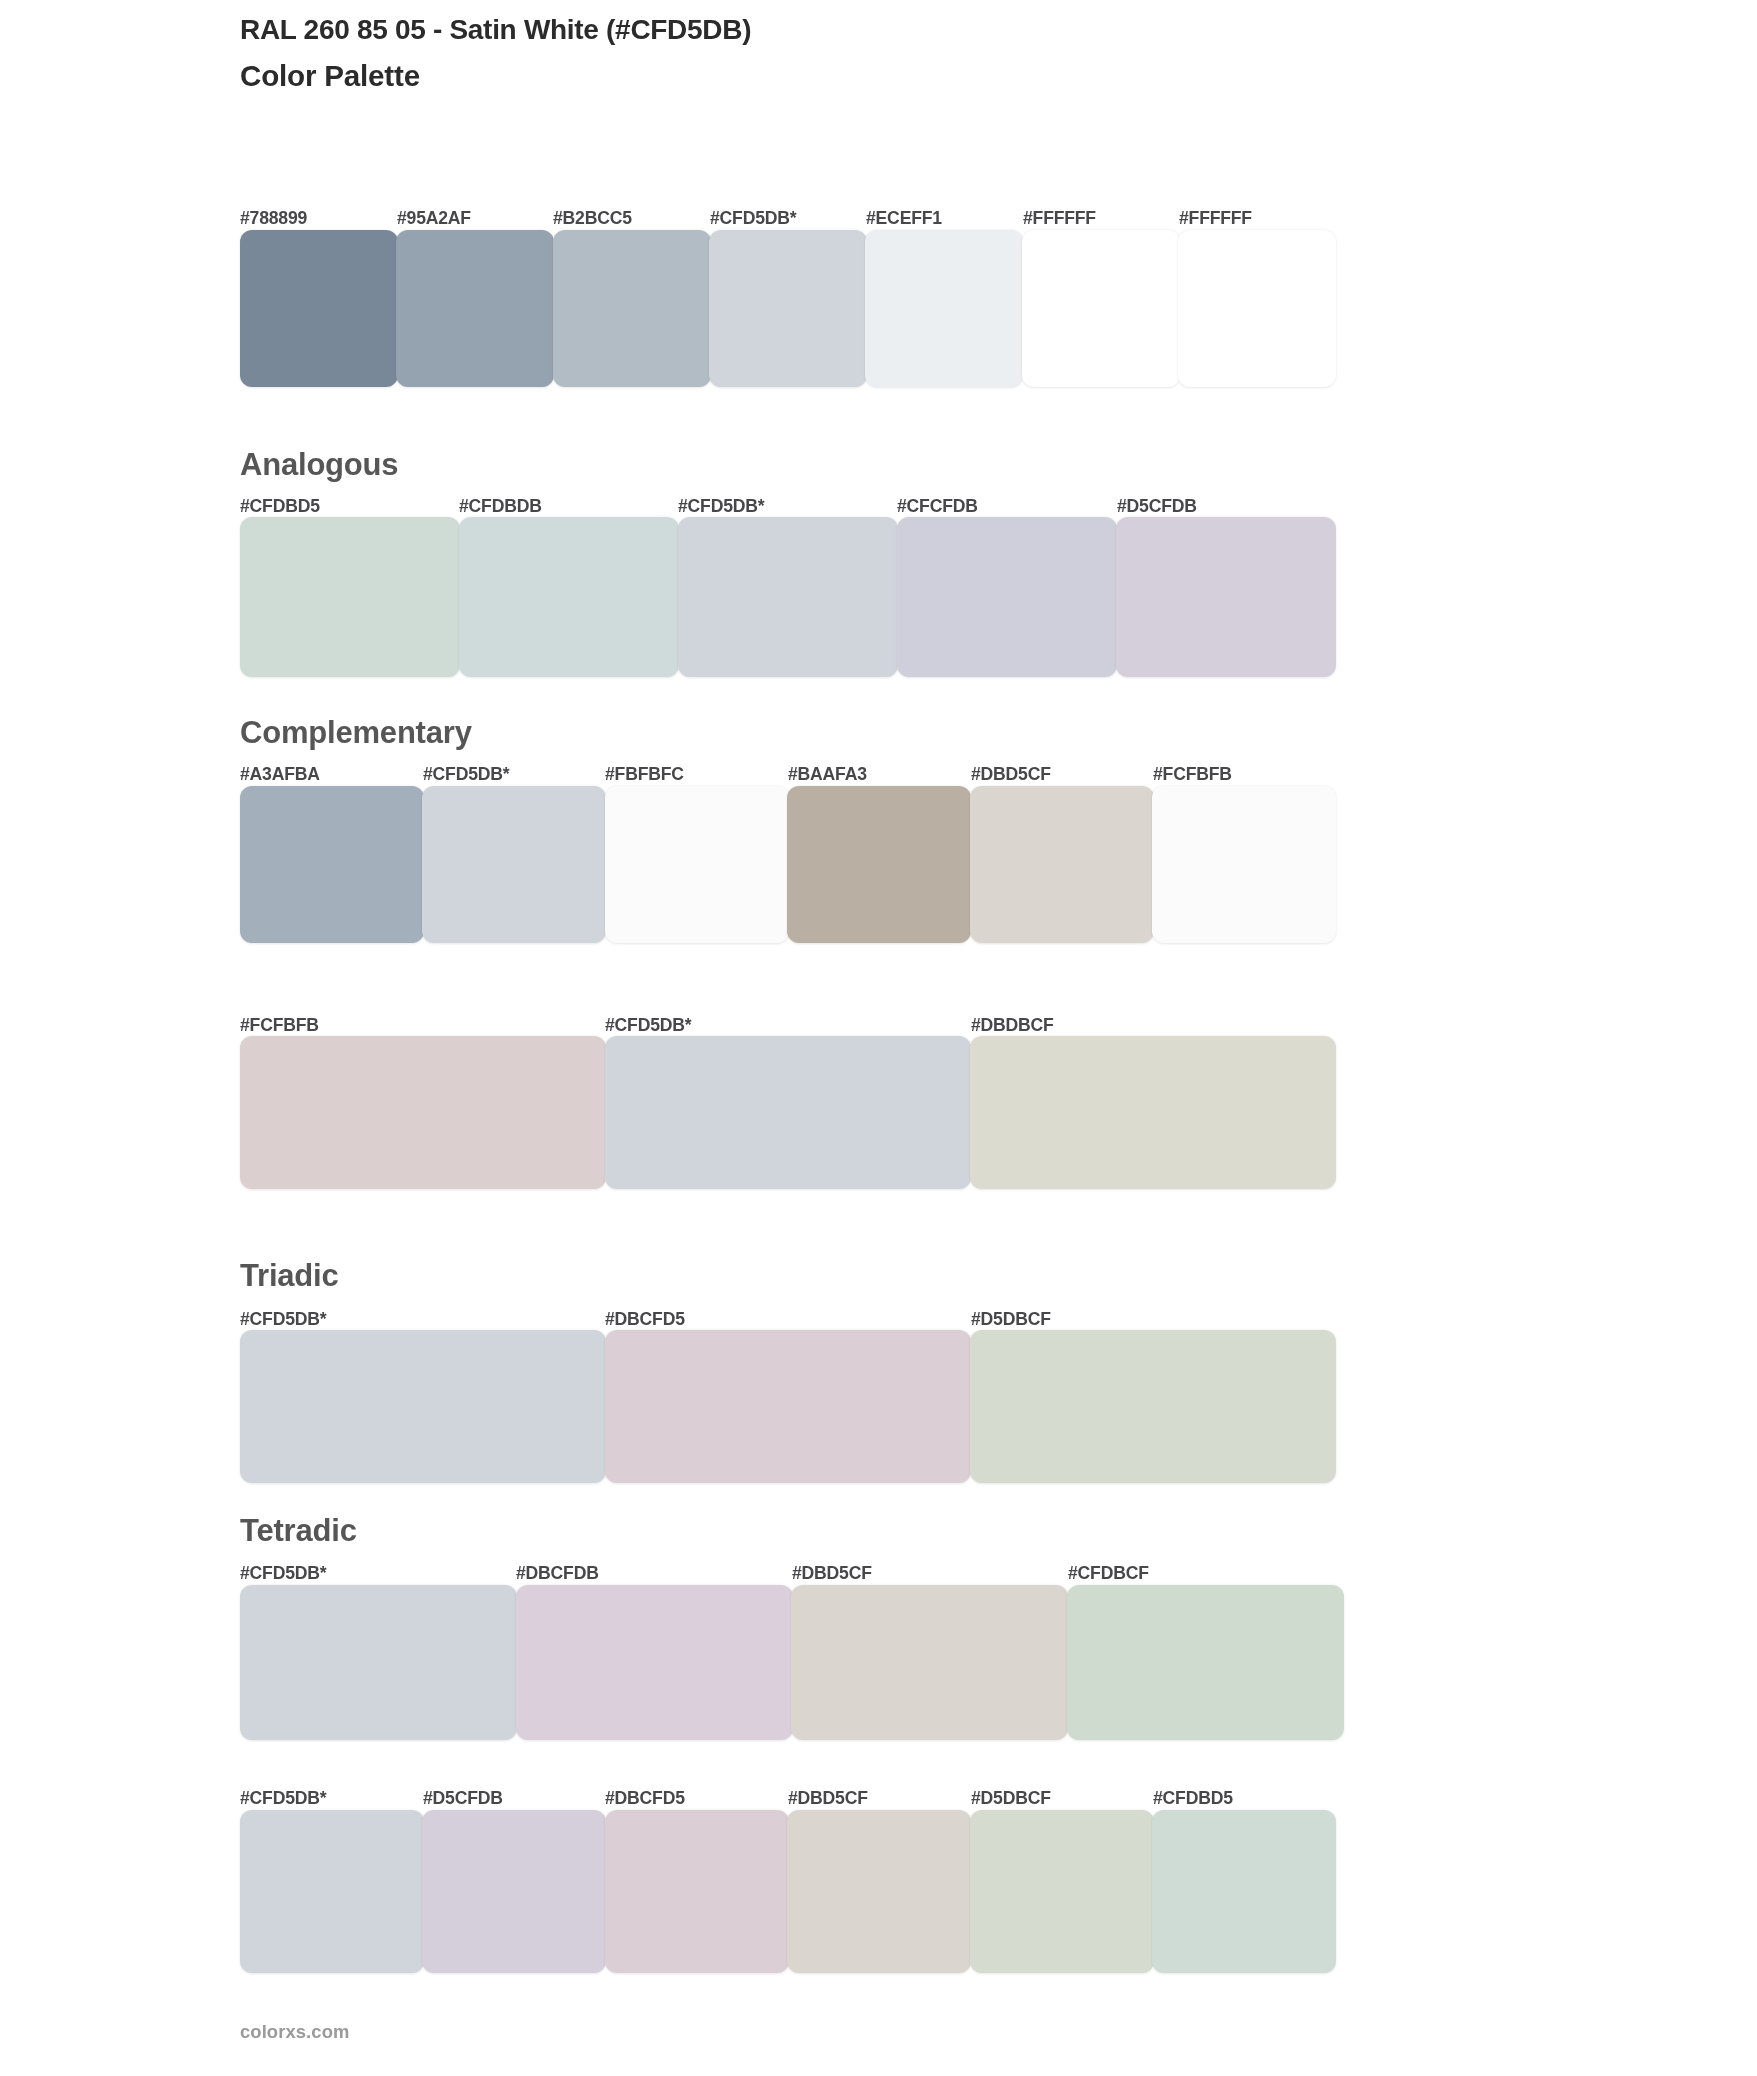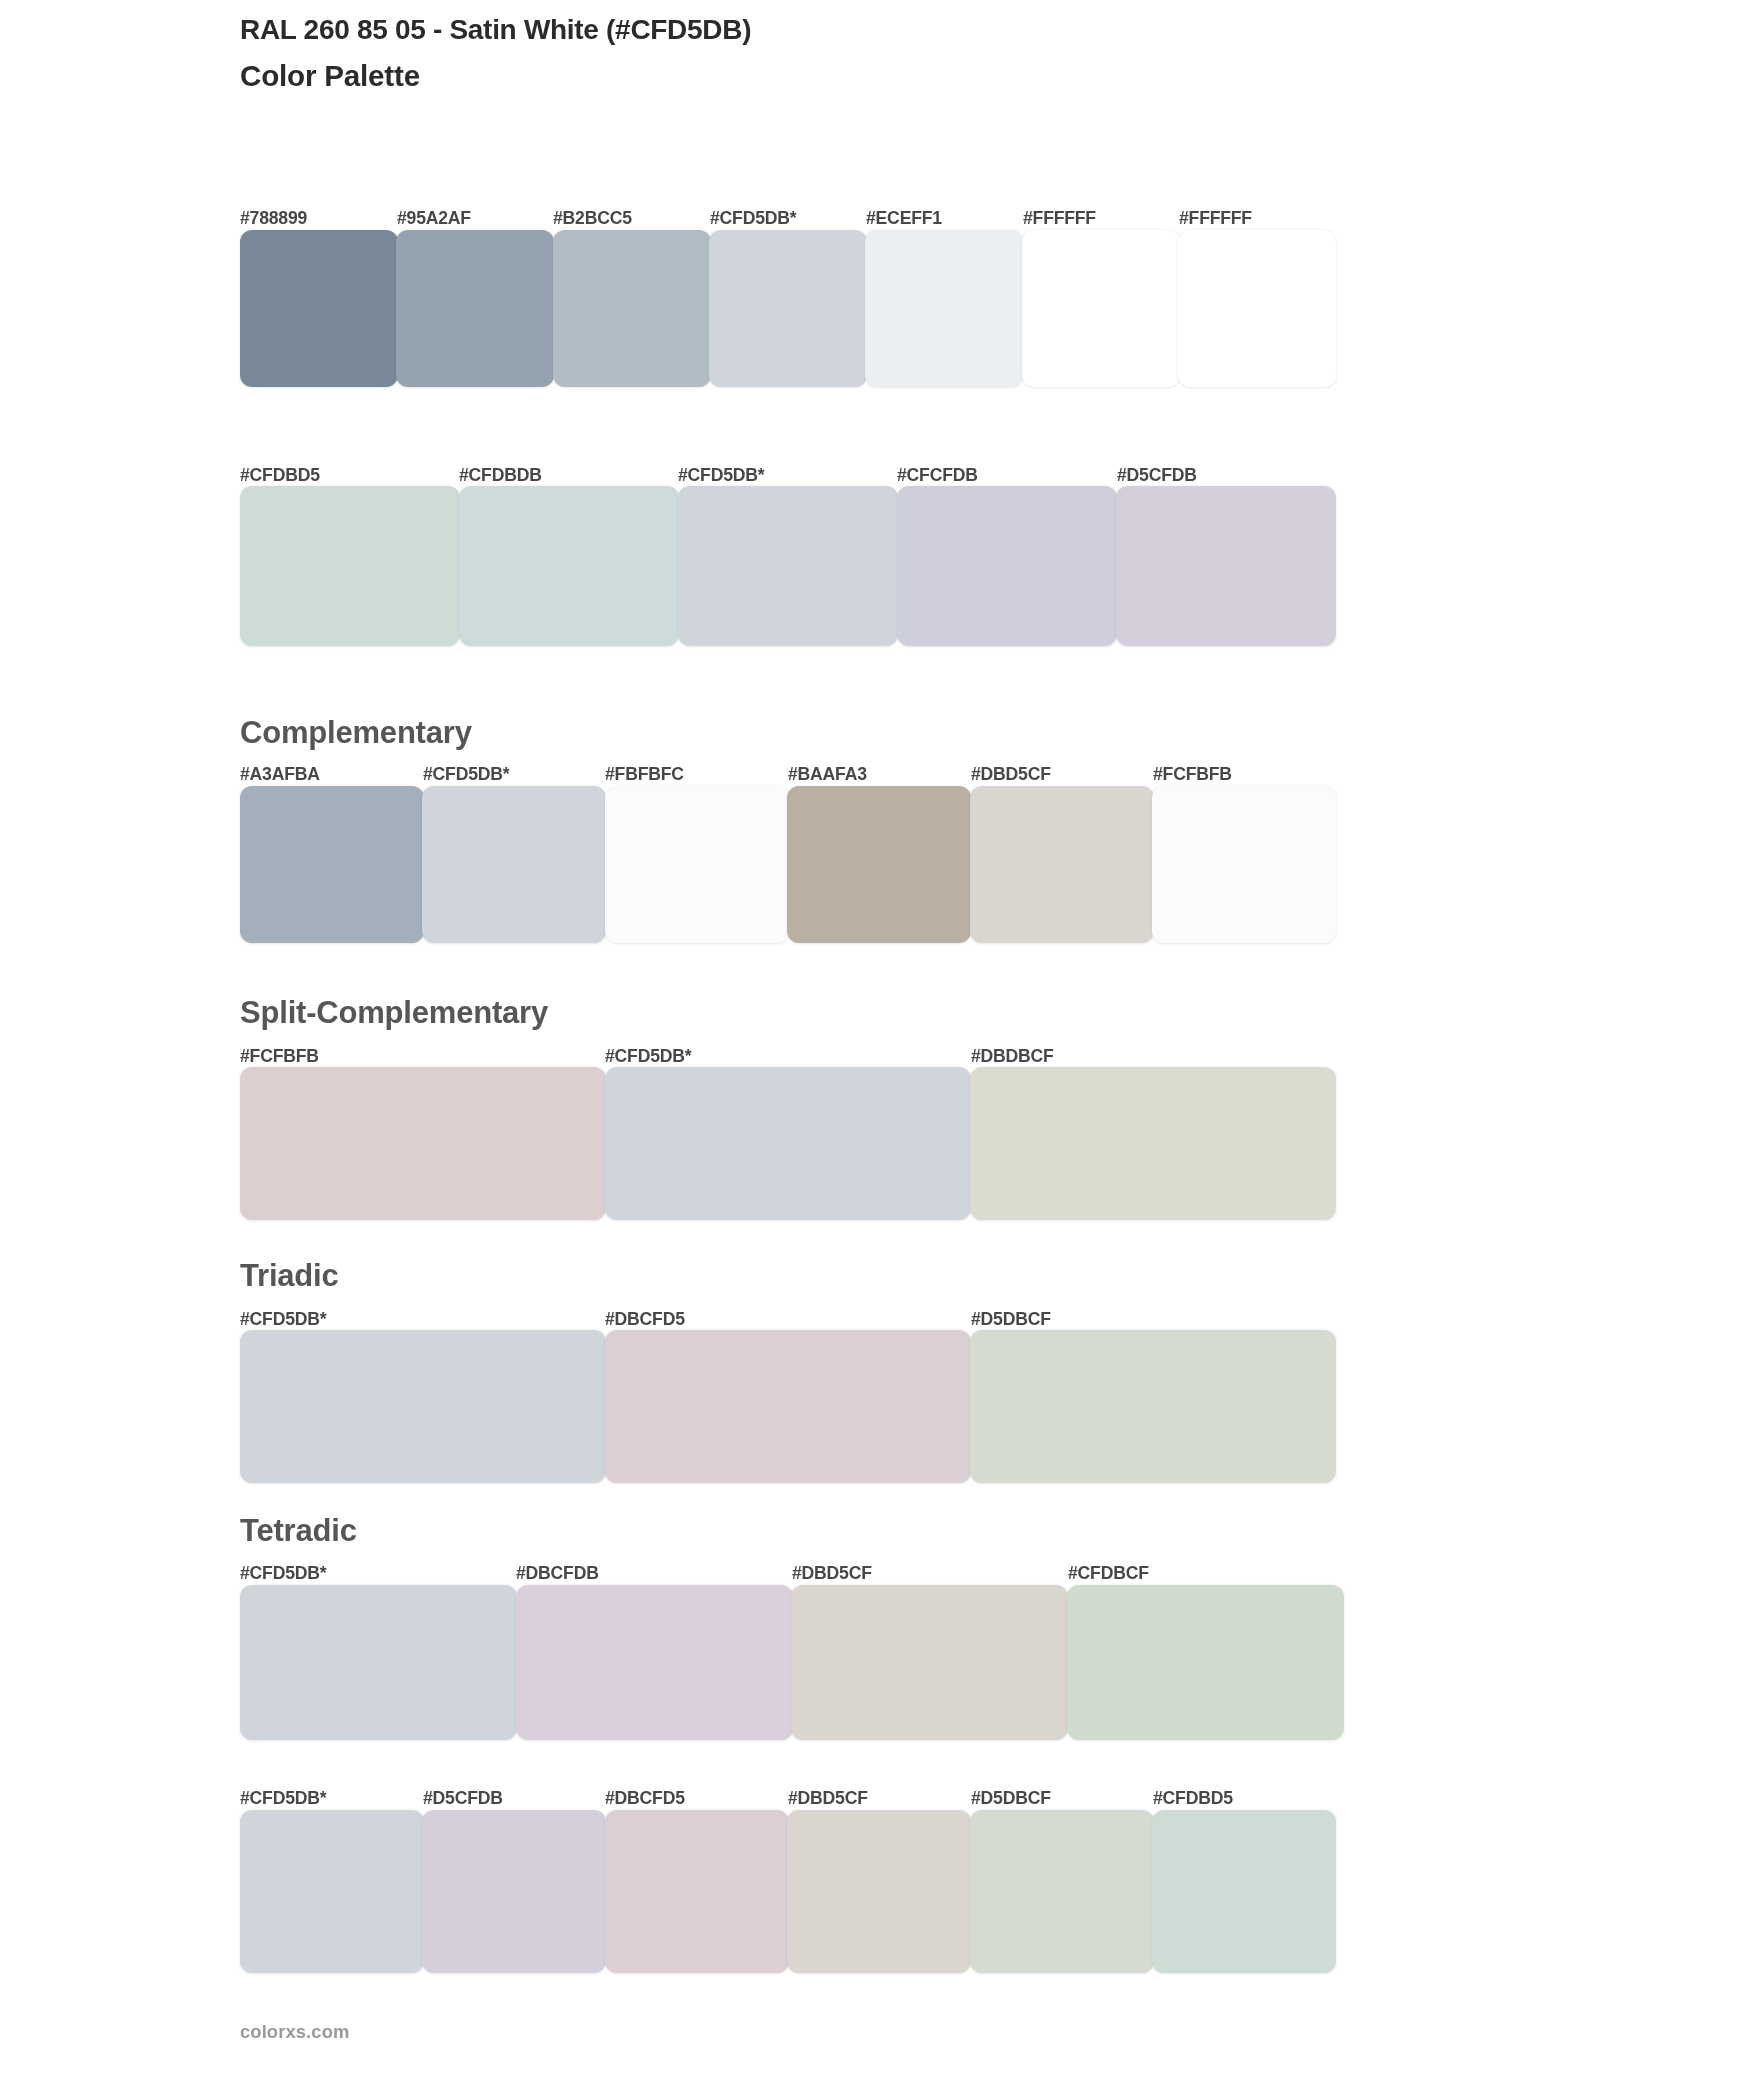--- a/index.html
+++ b/index.html
@@ -127,20 +127,21 @@
           <div class="swatch" title="#788899" style="height: 157px; background: rgb(120, 136, 153);"></div>
           <div class="swatch" title="#95A2AF" style="height: 157px; background: rgb(149, 162, 175);"></div>
           <div class="swatch" title="#B2BCC5" style="height: 157px; background: rgb(178, 188, 197);"></div>
           <div class="swatch" title="#CFD5DB*" style="height: 157px; background: rgb(207, 213, 219);"></div>
           <div class="swatch" title="#ECEFF1" style="height: 157px; background: rgb(236, 239, 241);"></div>
           <div class="swatch" title="#FFFFFF" style="height: 157px; background: rgb(255, 255, 255);"></div>
           <div class="swatch" title="#FFFFFF" style="height: 157px; background: rgb(255, 255, 255);"></div>
         </div>
       </div>
       <div class="section" style="top: 449px; width: 1096px;">
+        <div class="section-heading">Analogous</div>
         <div class="labels-row" style="margin-top: 16px;">
           <div class="swatch-label" style="left: 0px;">#CFDBD5</div>
           <div class="swatch-label" style="left: 219px;">#CFDBDB</div>
           <div class="swatch-label" style="left: 438px;">#CFD5DB*</div>
           <div class="swatch-label" style="left: 657px;">#CFCFDB</div>
           <div class="swatch-label" style="left: 877px;">#D5CFDB</div>
         </div>
         <div class="swatch-row" style="margin-top: -3.2px;">
           <div class="swatch" title="#CFDBD5" style="height: 160px; background: rgb(207, 219, 213);"></div>
           <div class="swatch" title="#CFDBDB" style="height: 160px; background: rgb(207, 219, 219);"></div>
@@ -162,21 +163,20 @@
         <div class="swatch-row" style="margin-top: -2.4px;">
           <div class="swatch" title="#A3AFBA" style="height: 157px; background: rgb(163, 175, 186);"></div>
           <div class="swatch" title="#CFD5DB*" style="height: 157px; background: rgb(207, 213, 219);"></div>
           <div class="swatch" title="#FBFBFC" style="height: 157px; background: rgb(251, 251, 252);"></div>
           <div class="swatch" title="#BAAFA3" style="height: 157px; background: rgb(186, 175, 163);"></div>
           <div class="swatch" title="#DBD5CF" style="height: 157px; background: rgb(219, 213, 207);"></div>
           <div class="swatch" title="#FCFBFB" style="height: 157px; background: rgb(252, 251, 251);"></div>
         </div>
       </div>
       <div class="section" style="top: 997px; width: 1096px;">
-        <div class="section-heading">Split-Complementary</div>
         <div class="labels-row" style="margin-top: 17.6px;">
           <div class="swatch-label" style="left: 0px;">#FCFBFB</div>
           <div class="swatch-label" style="left: 365px;">#CFD5DB*</div>
           <div class="swatch-label" style="left: 731px;">#DBDBCF</div>
         </div>
         <div class="swatch-row" style="margin-top: -2.4px;">
           <div class="swatch" title="#DBCFCF" style="height: 153px; background: rgb(219, 207, 207);"></div>
           <div class="swatch" title="#CFD5DB*" style="height: 153px; background: rgb(207, 213, 219);"></div>
           <div class="swatch" title="#DBDBCF" style="height: 153px; background: rgb(219, 219, 207);"></div>
         </div>

